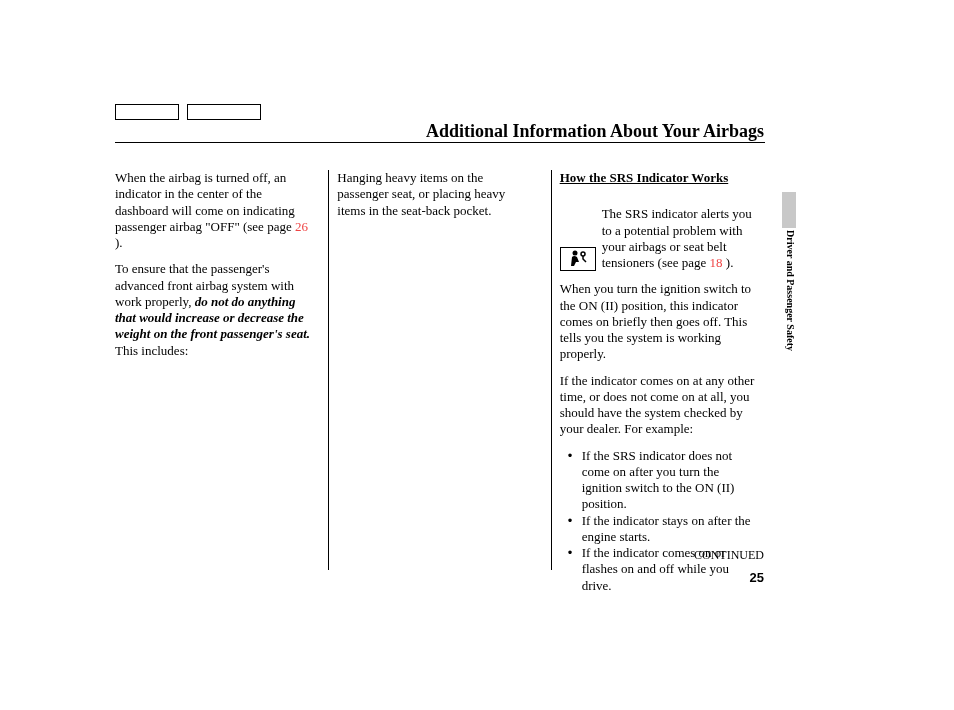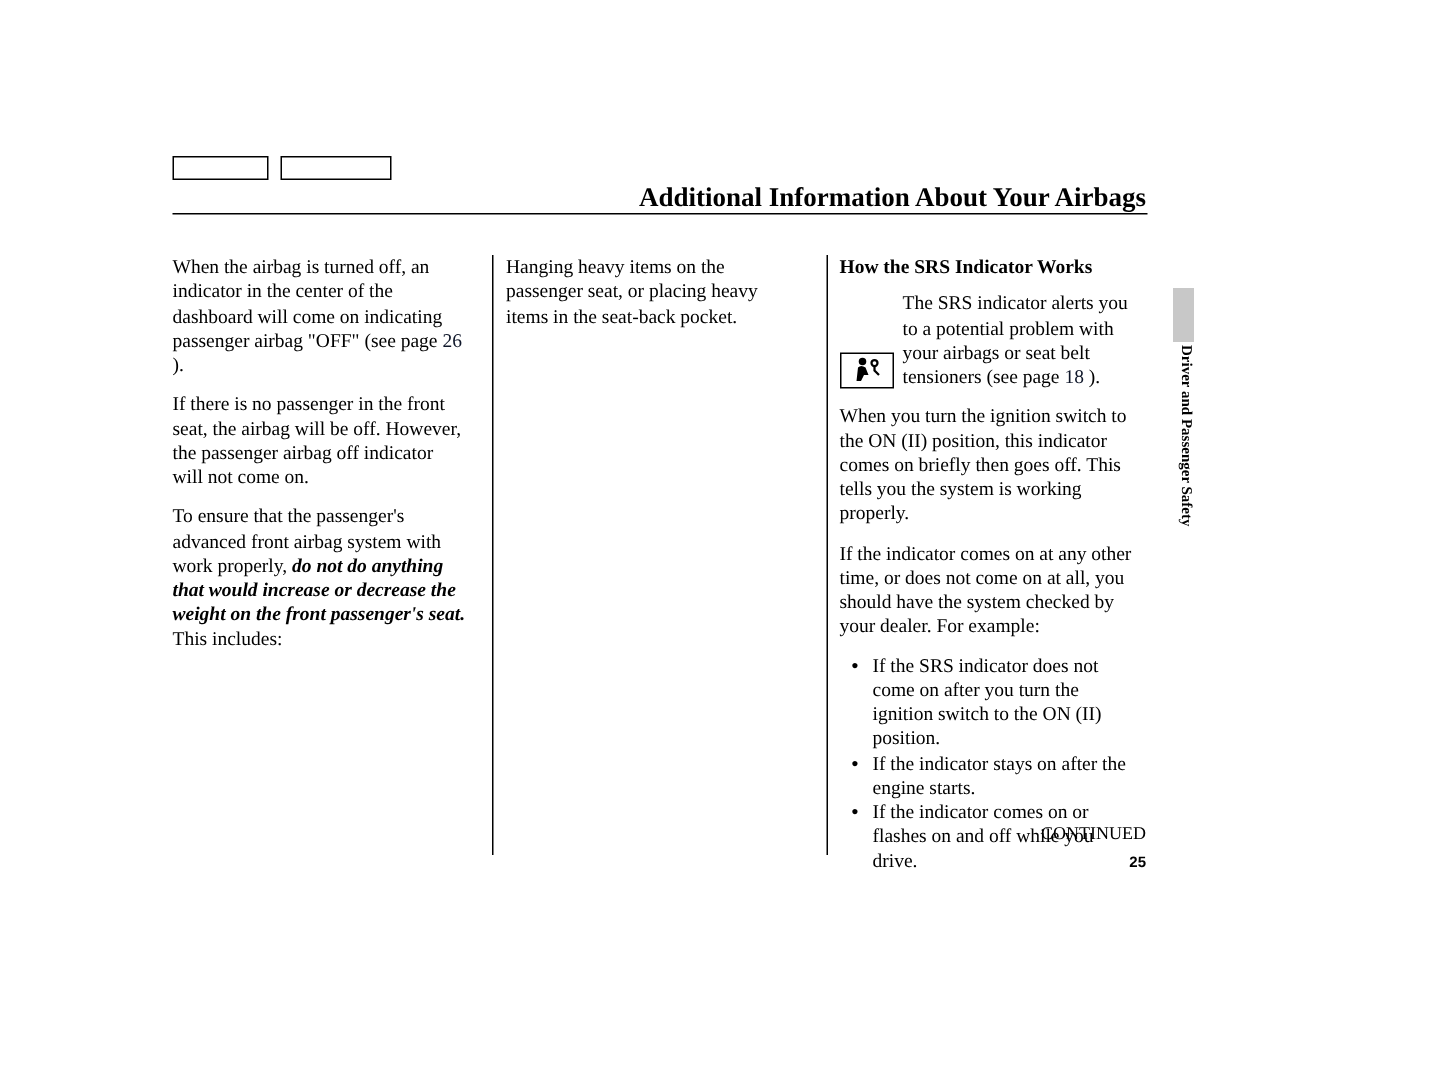--- a/index.html
+++ b/index.html
@@ -89,23 +89,23 @@
     padding-right: 10px;
     font-size: 13px;
   }
   .sep {
     width: 1px;
     background: #000;
     margin: 0 8px;
     height: 400px;
   }
   .col p { margin: 0 0 10px 0; }
-  .link { color: #0f172a; }
+  .link { color: #ef4444; }
   .bi { font-weight: 700; font-style: italic; }
-  .sub-head { font-weight: 700; display: block; margin-bottom: 8px; }
+  .sub-head { font-weight: 700; text-decoration: underline; display: block; margin-bottom: 20px; }
   .icon-box {
     display: inline-block;
     width: 34px;
     height: 22px;
     border: 1px solid #000;
     margin-right: 6px;
     vertical-align: top;
     text-align: center;
   }
   .icon-box svg { margin-top: 1px; }
@@ -137,21 +137,21 @@
     top: 548px;
     right: 190px;
     font-size: 12px;
   }
   .page-no {
     position: absolute;
     top: 570px;
     right: 190px;
     font-family: Arial, Helvetica, sans-serif;
     font-weight: 700;
-    font-size: 10px;
+    font-size: 13px;
   }
 </style>
 </head>
 <body>
 
 <div class="page">
 
   <div class="header-boxes">
     <div class="header-box a"></div>
     <div class="header-box b"></div>
@@ -164,21 +164,20 @@
   <div class="side-tab-text">Driver and Passenger Safety</div>
 
   <div class="cols">
 
     <div class="col">
       <p>
         <span>When the airbag is turned off, an indicator in the center of the dashboard will come on indicating passenger airbag "OFF" (see page </span>
         <span class="link">26</span>
         <span> ).</span>
       </p>
-      <p>If there is no passenger in the front seat, the airbag will be off. However, the passenger airbag off indicator will not come on.</p>
       <p>
         <span>To ensure that the passenger's advanced front airbag system with work properly, </span>
         <span class="bi">do not do anything that would increase or decrease the weight on the front passenger's seat.</span>
         <span> This includes:</span>
       </p>
     </div>
 
     <div class="sep"></div>
 
     <div class="col">

